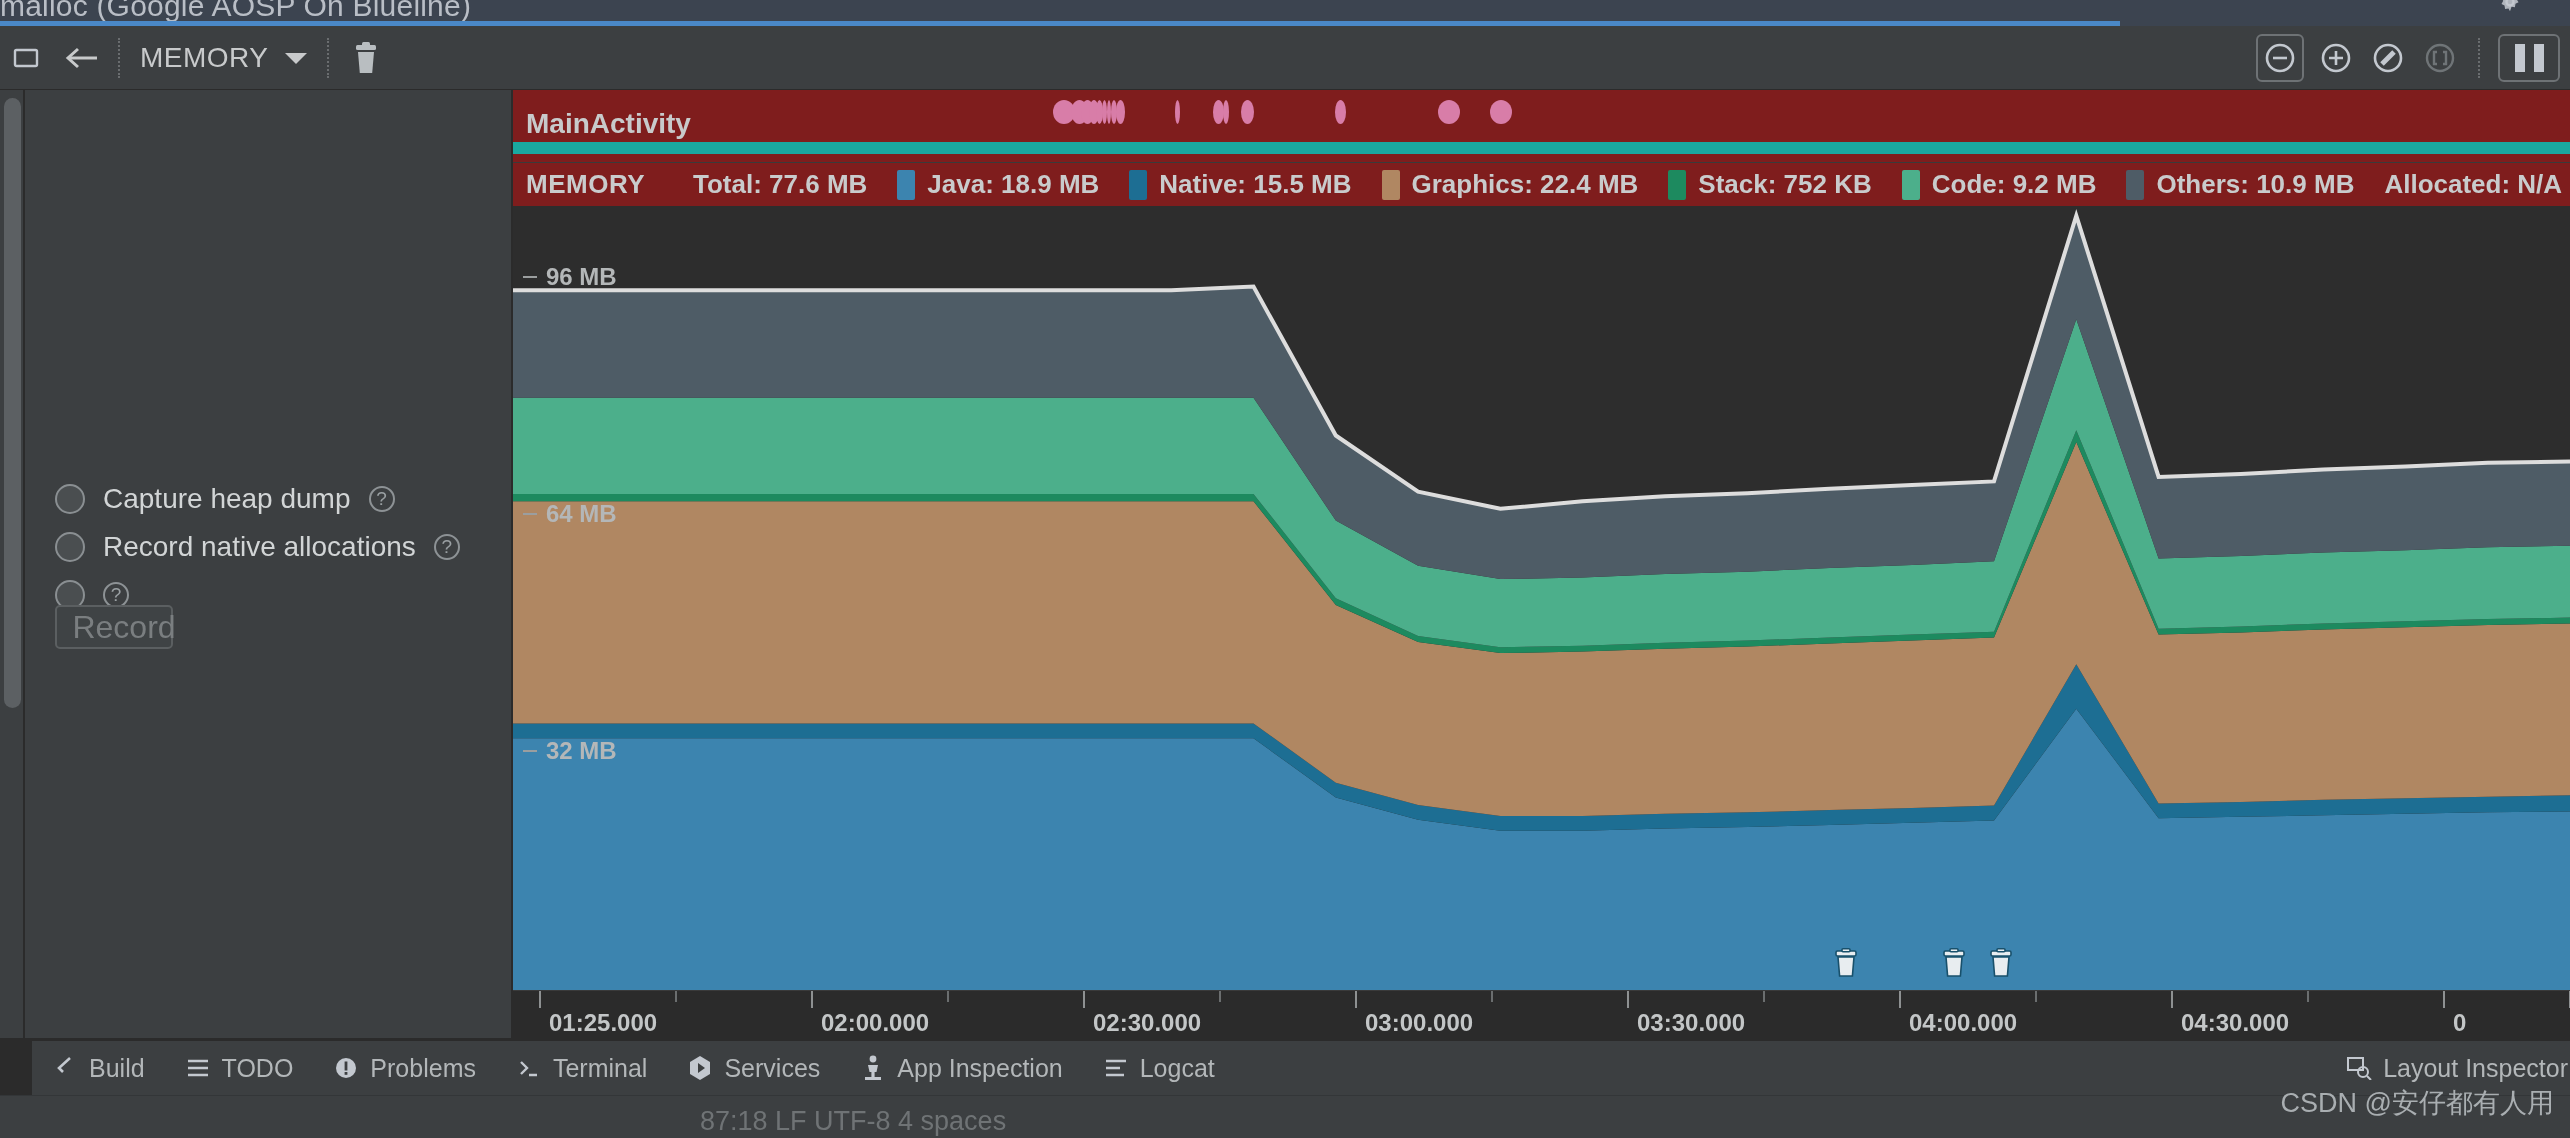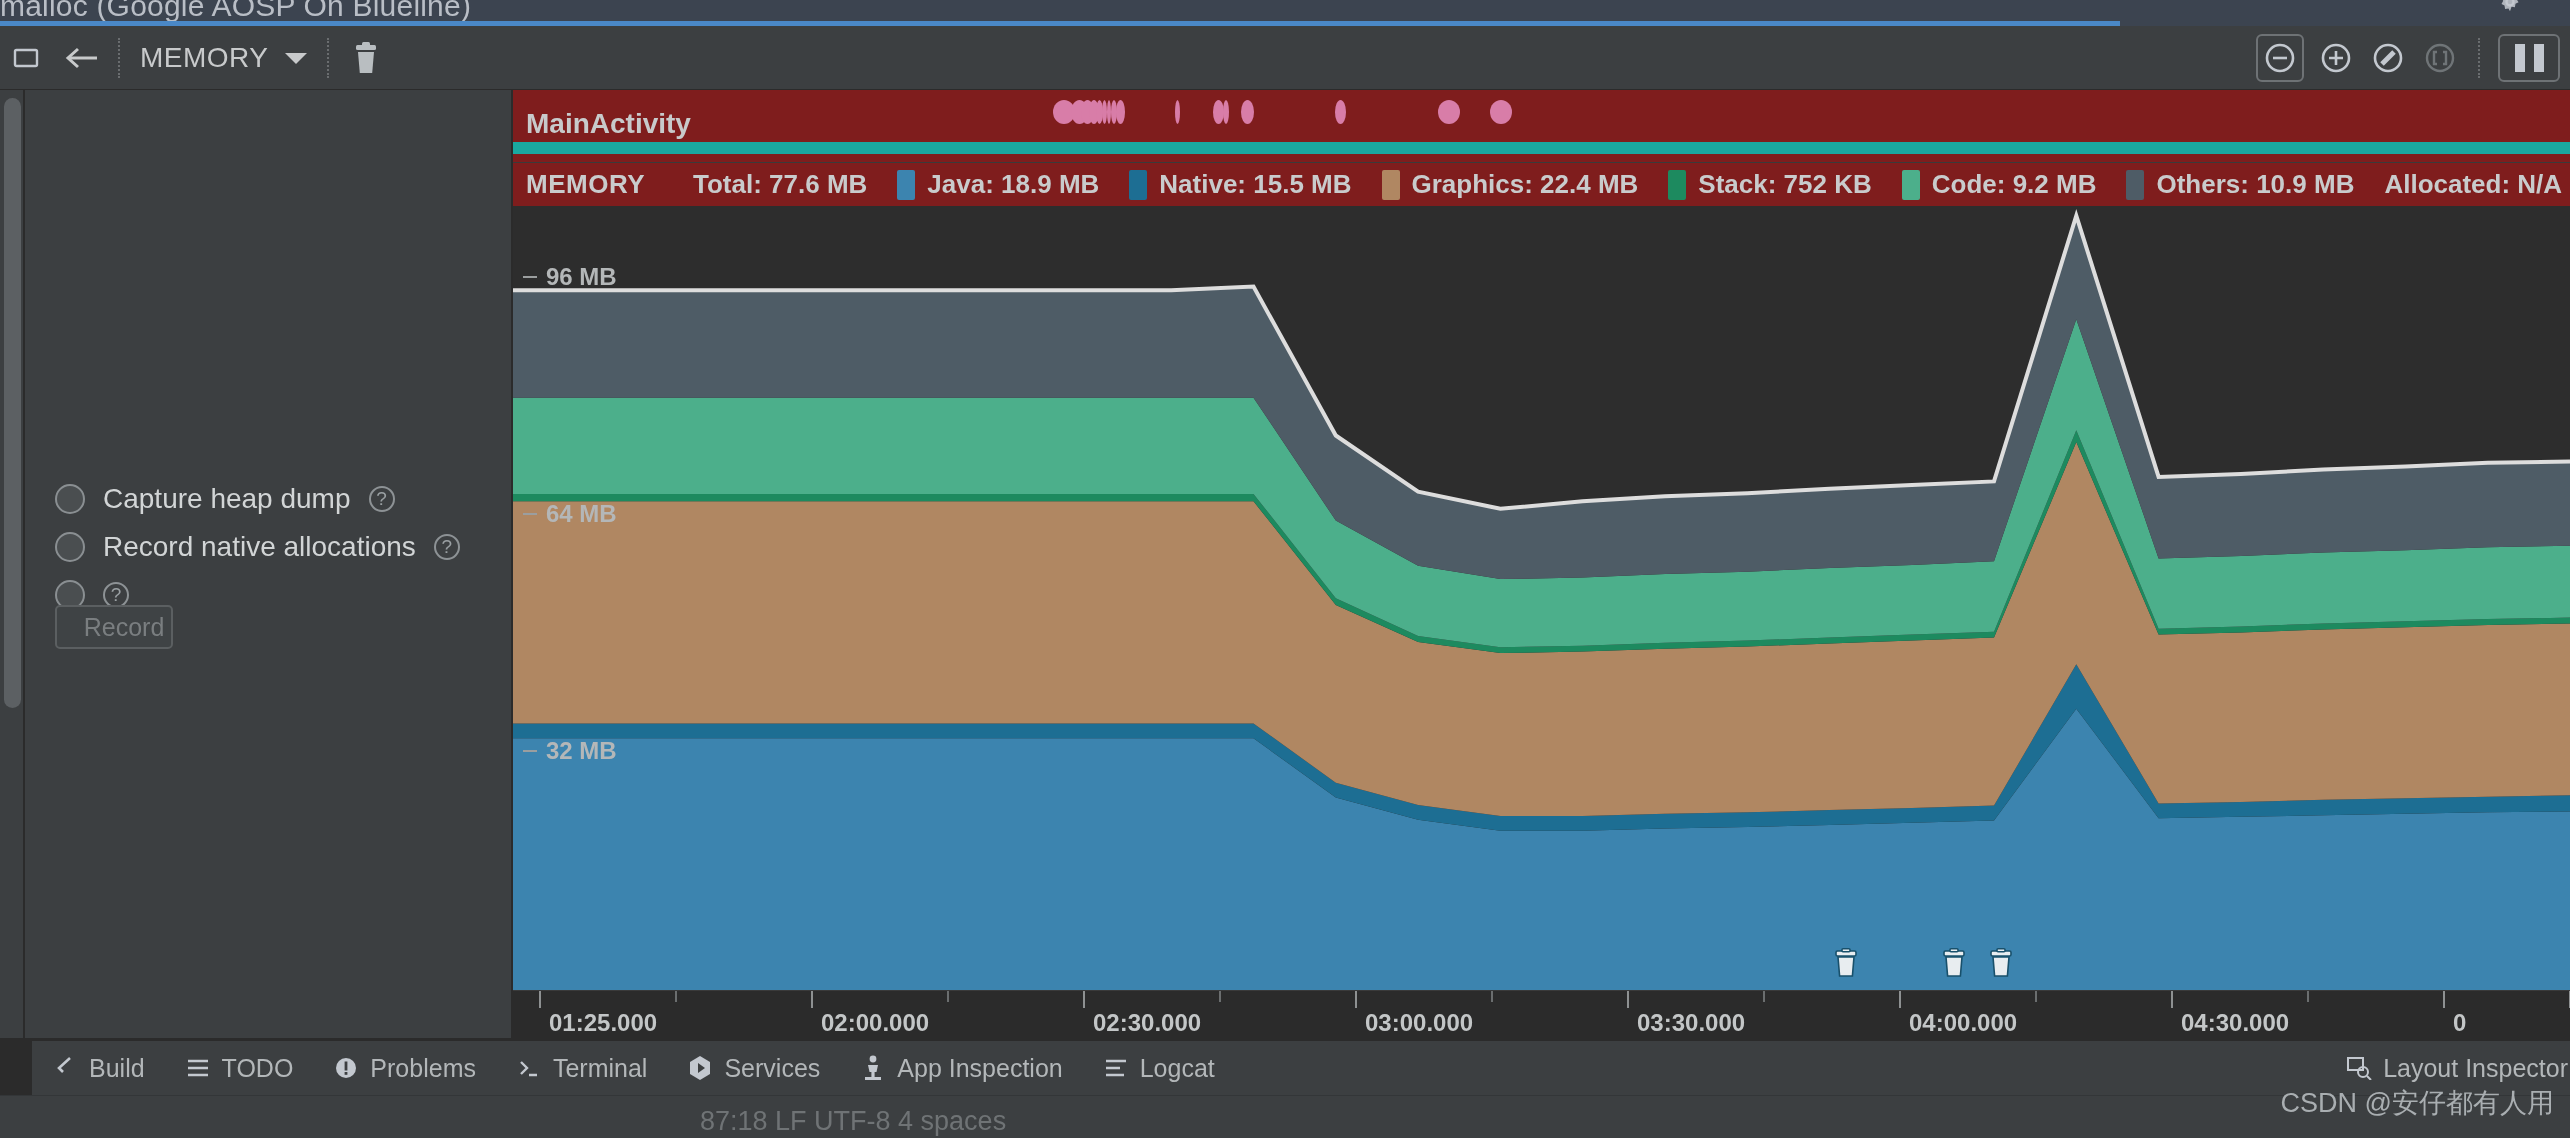--- a/index.html
+++ b/index.html
@@ -78,21 +78,21 @@
   }
   .opt-label{ font-size:28px; color:#d2d5d6; white-space:nowrap; }
   .help-i{
     width:26px;height:26px;border-radius:50%;border:2px solid #8d9295;
     color:#9aa0a3;font-size:19px;display:flex;align-items:center;justify-content:center;
     flex:0 0 auto;
   }
   #record-btn{
     position:absolute; left:30px; top:515px; width:118px; height:44px;
     border:2px solid #5b5f61; border-radius:5px; background:#3f4345;
-    color:#7a7e80; font-size:25px; display:flex; align-items:center; justify-content:center;padding-left:20px;
+    color:#7a7e80; font-size:32px; display:flex; align-items:center; justify-content:center;padding-left:20px;
   }
 
   
   #monitor{
     position:absolute; left:513px; top:90px; width:2326px; height:948px;
     background:#7f1d1d; overflow:hidden;font-weight:bold;
   }
   #events-row{ position:absolute; left:0; top:0; width:2057px; height:42px; }
   .evt{
     position:absolute; border-radius:50%; background:#d87da8;

